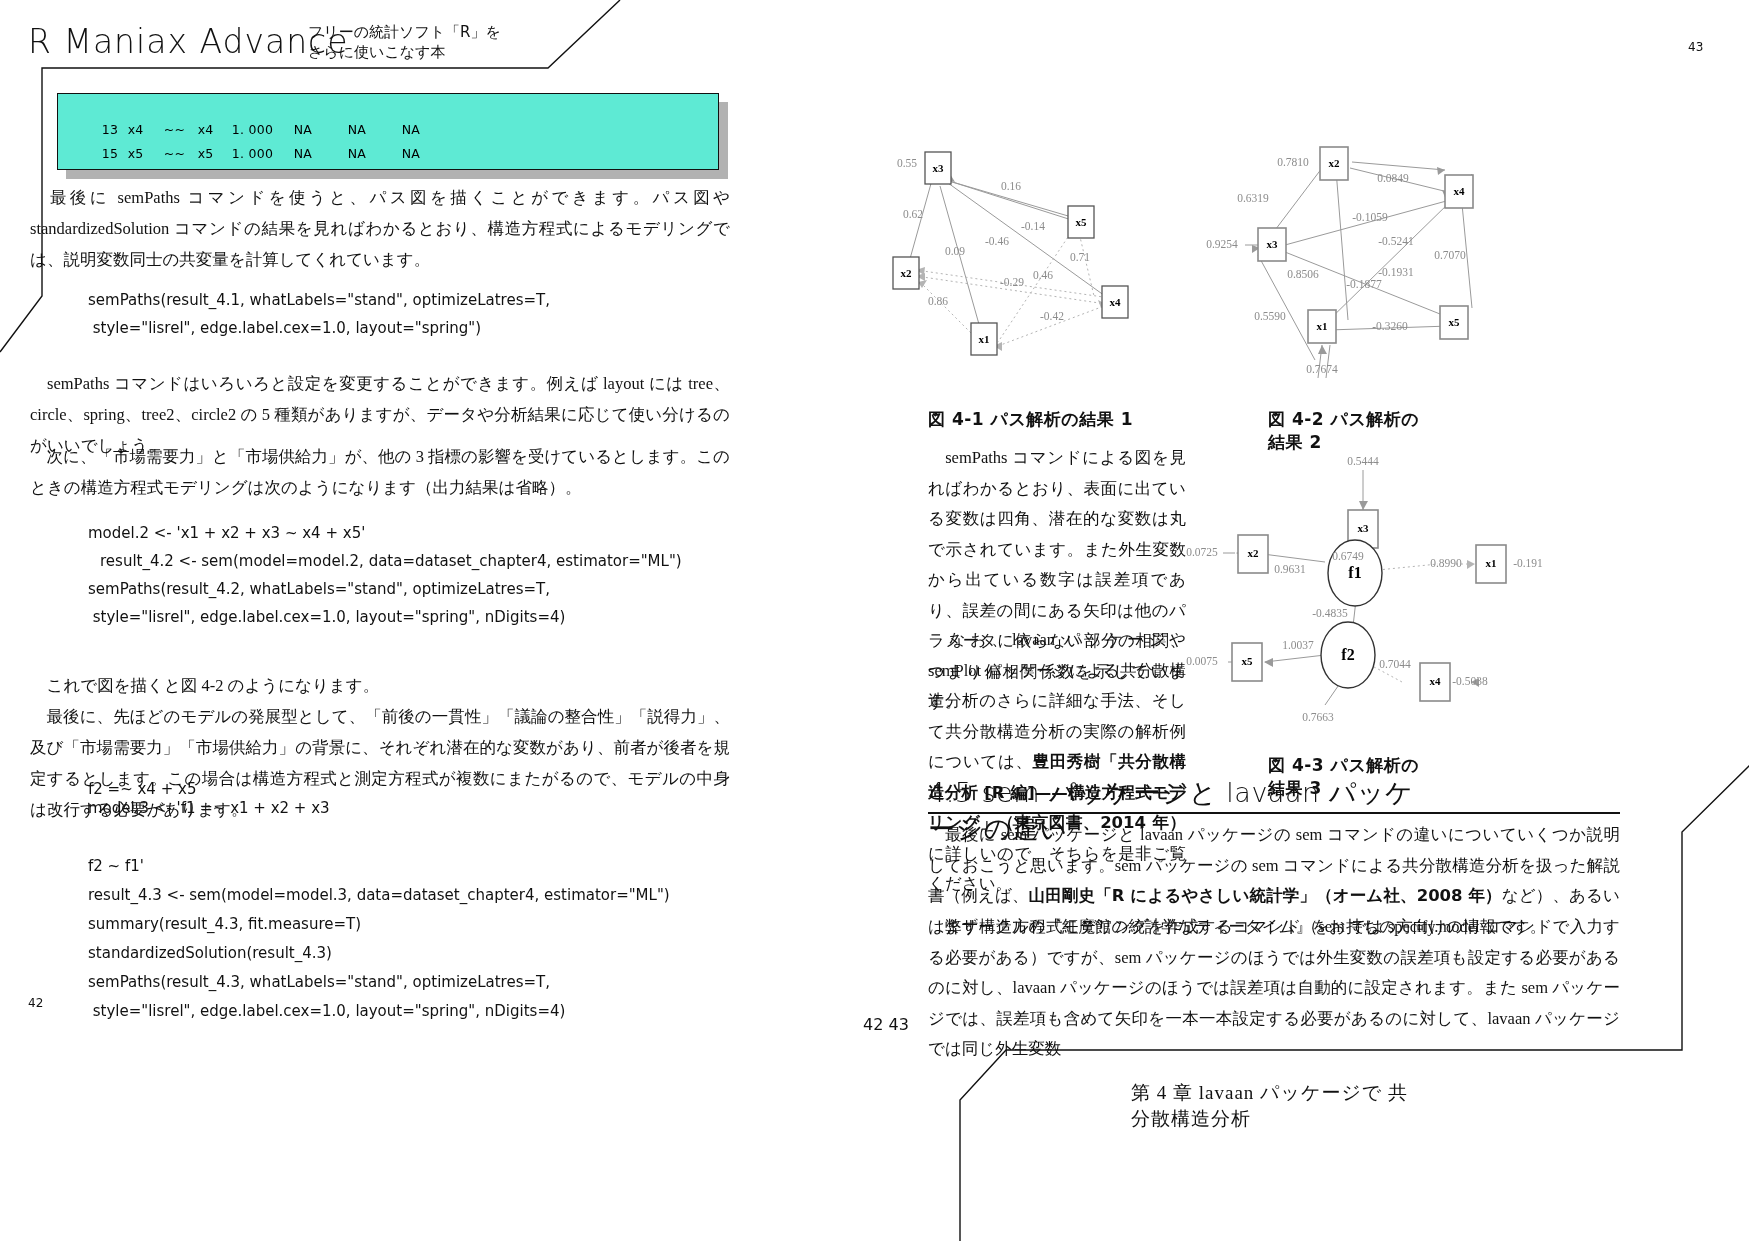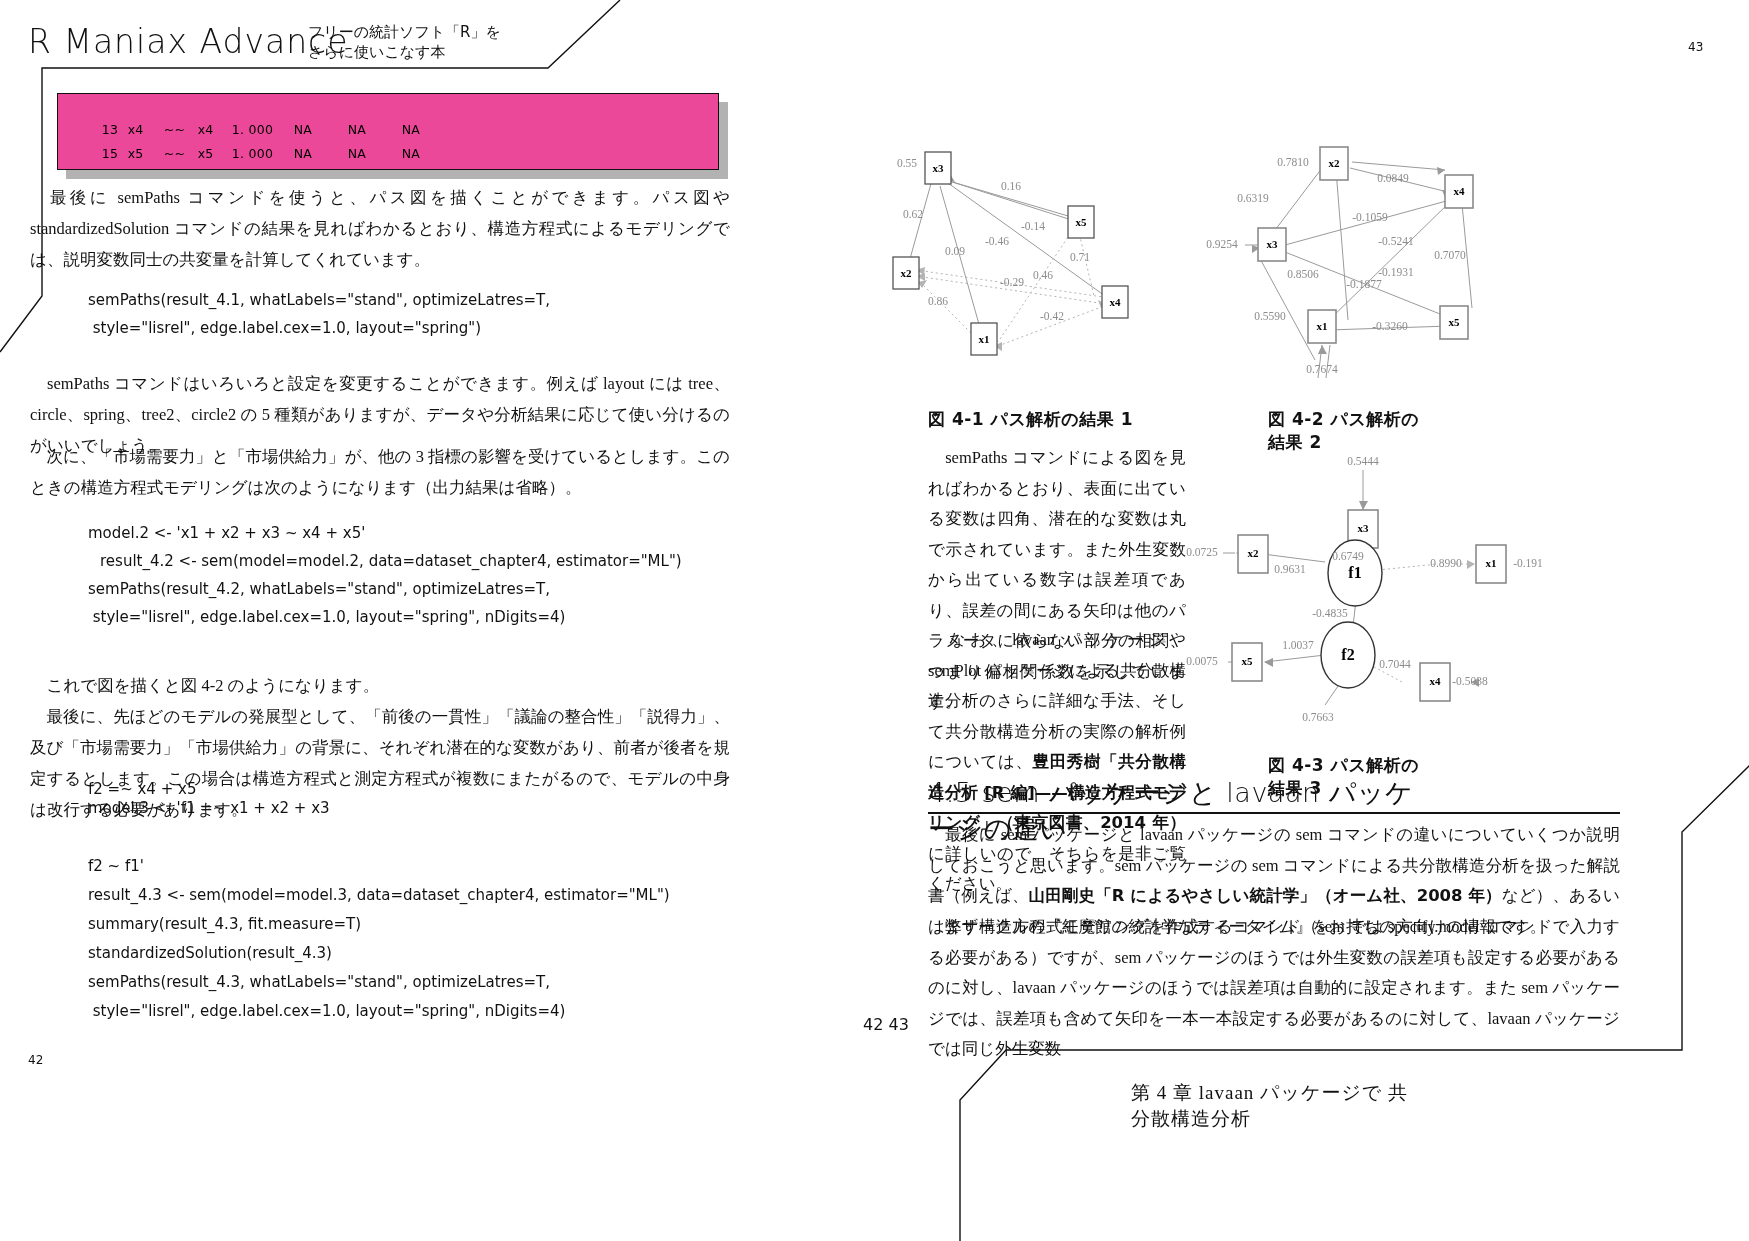--- a/index.html
+++ b/index.html
@@ -8,21 +8,21 @@
   .page{position:absolute;top:0;left:0;width:1426px;height:1241px;}
 
   
   .book-title{position:absolute;left:28px;top:22px;font-family:"DejaVu Sans",sans-serif;
      font-size:33px;font-weight:300;letter-spacing:1px;color:#111;}
   .book-sub{position:absolute;left:308px;top:22px;font-family:"DejaVu Sans",sans-serif;
      font-size:15px;line-height:20px;color:#111;width:240px;}
   .corner-line{position:absolute;stroke:#111;fill:none;stroke-width:1.4;}
 
   .console-box{position:absolute;left:57px;top:93px;width:660px;height:75px;
-     border:1.6px solid #111;background:#ec4899;box-shadow:9px 9px 0 rgba(0,0,0,.30);}
+     border:1.6px solid #111;background:#5eead4;box-shadow:9px 9px 0 rgba(0,0,0,.30);}
   .console-row{font-family:"DejaVu Sans",sans-serif;font-size:12.5px;color:#000;
      padding-left:18px;height:24px;line-height:24px;white-space:pre;letter-spacing:.3px;}
   .console-row span{display:inline-block;}
   .c1{width:26px;}.c2{width:36px;}.c3{width:34px;}.c4{width:34px;}
   .c5{width:62px;}.c6{width:54px;}.c7{width:54px;}
 
   .para{position:absolute;font-size:16.5px;line-height:31px;color:#111;
      text-align:justify;}
   .code{position:absolute;font-family:"DejaVu Sans",sans-serif;font-size:15px;
      line-height:30px;color:#111;white-space:pre;}
@@ -93,21 +93,21 @@
 
   <div class="code" style="left:88px;top:793px;">model.3 &lt;- 'f1 =~ x1 + x2 + x3</div>
   <div class="code" style="left:88px;top:774px;">f2 =~ x4 + x5</div>
   <div class="code" style="left:88px;top:851px;">f2 ~ f1'</div>
   <div class="code" style="left:88px;top:880px;">result_4.3 &lt;- sem(model=model.3, data=dataset_chapter4, estimator="ML")</div>
   <div class="code" style="left:88px;top:909px;">summary(result_4.3, fit.measure=T)</div>
   <div class="code" style="left:88px;top:938px;">standardizedSolution(result_4.3)</div>
   <div class="code" style="left:88px;top:967px;">semPaths(result_4.3, whatLabels="stand", optimizeLatres=T,</div>
   <div class="code" style="left:88px;top:996px;"> style="lisrel", edge.label.cex=1.0, layout="spring", nDigits=4)</div>
 
-  <div class="folio" style="left:28px;top:1053px;">42</div>
+  <div class="folio" style="left:28px;top:996px;">42</div>
   <div class="folio" style="left:855px;top:1015px;font-size:16px;margin-left:8px;">42  43</div>
 
   <svg class="diag" style="left:880px;top:130px;width:300px;height:270px;" viewBox="0 0 300 270">
 
     <g>
       <path class="edge" d="M60,53 L52,36"></path>
       <path class="edge" d="M50,55 L62,40"></path>
       <path class="edge" d="M69,51 L195,88"></path>
       <path class="edge" d="M28,136 L52,50"></path>
       <path class="edge" d="M68,53 L232,171"></path>

